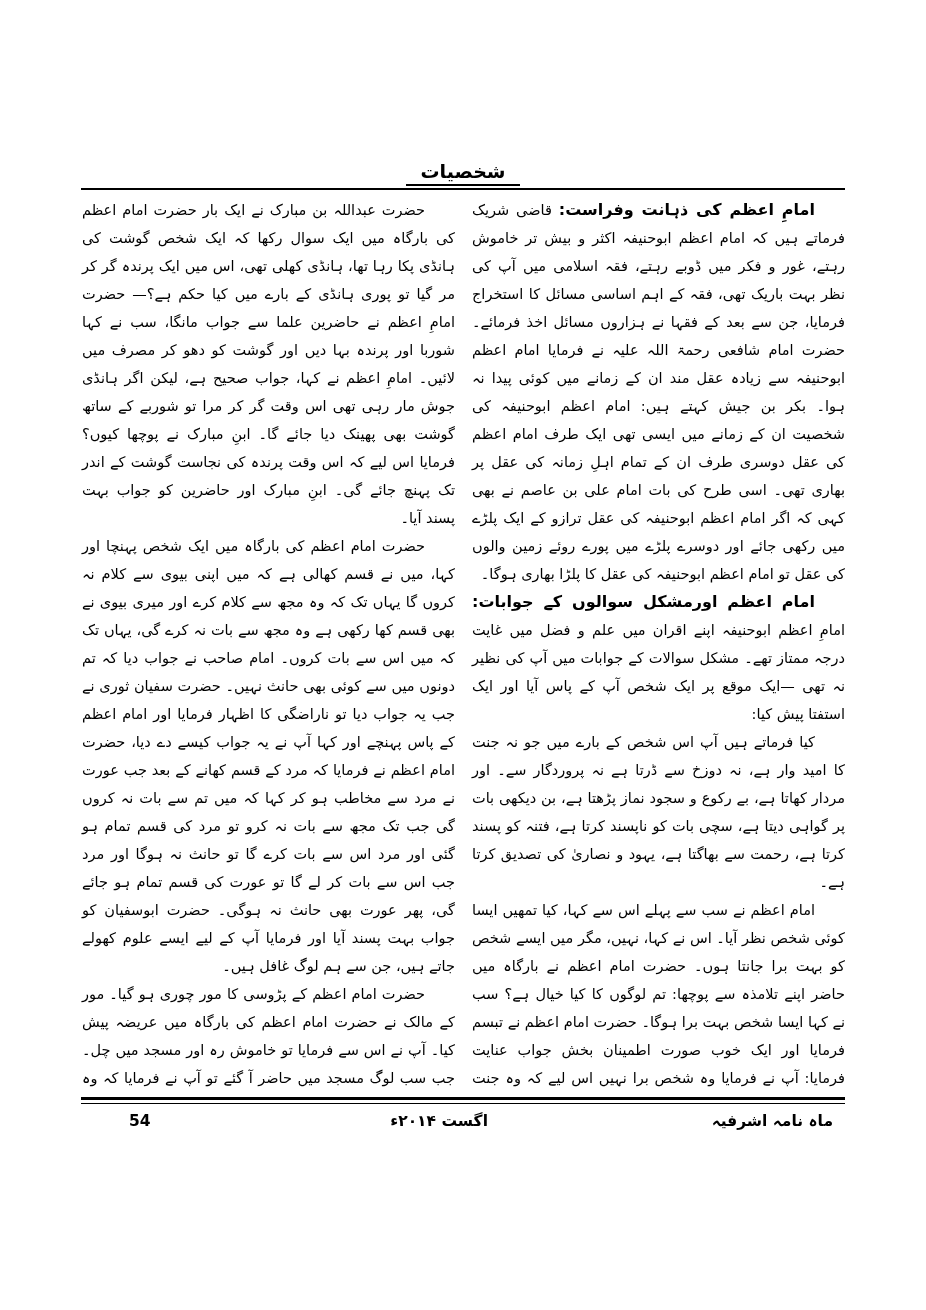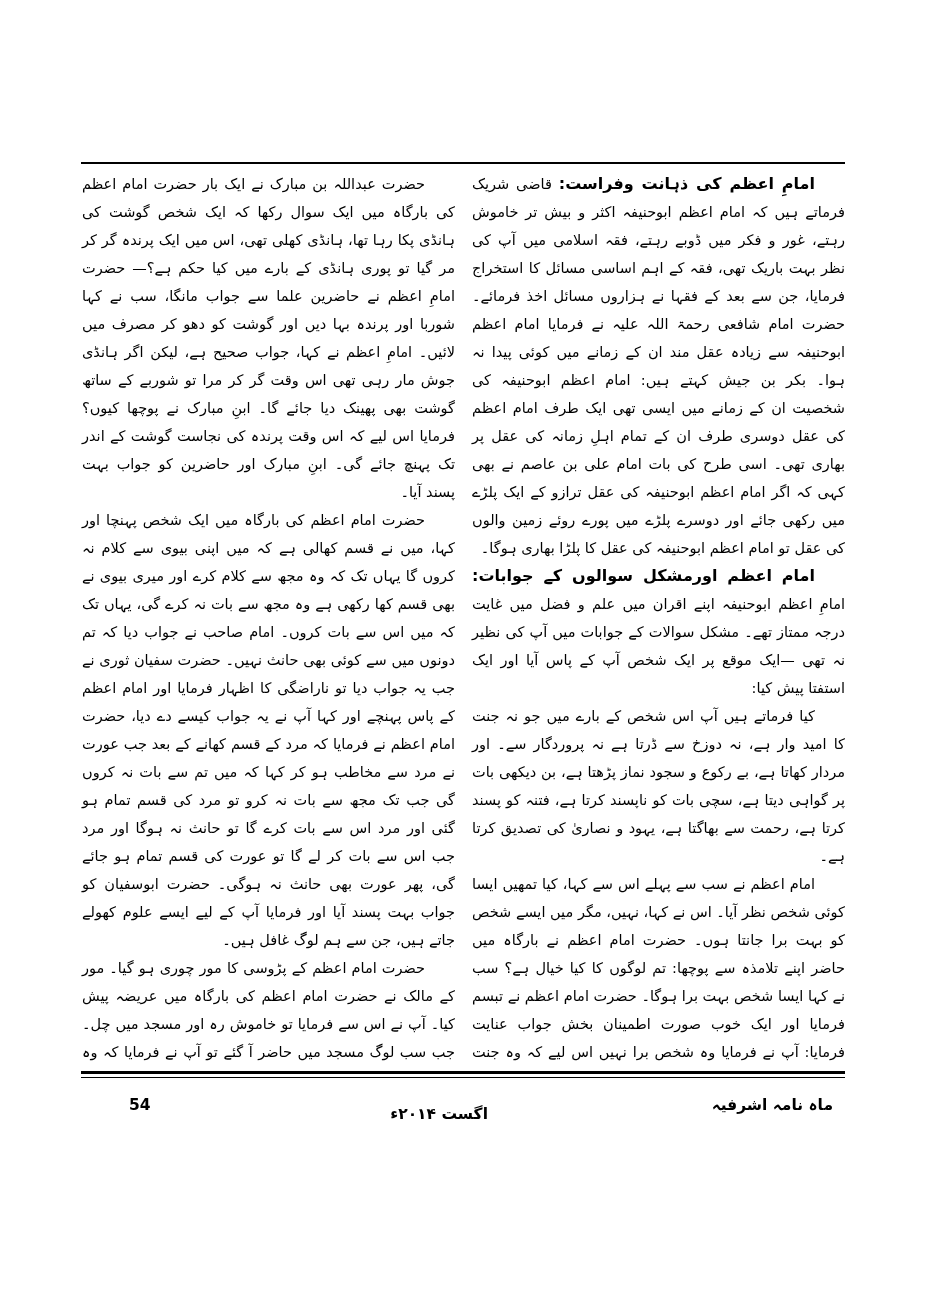--- a/index.html
+++ b/index.html
@@ -63,28 +63,31 @@
   }
   .footer{
     display:flex;
     align-items:center;
     justify-content:space-between;
     direction:rtl;
     font-size:15.5px;
     font-weight:bold;
     padding:2px 12px 0 48px;
   }
-  .footer .date{transform:translateX(8px);margin-top:19px;}
+  .footer .date{transform:translateX(8px);}
 </style>
 </head>
 <body>
 
 <div class="page">
   <div class="content">
 
+    <div class="header">
+      <span class="title">شخصیات</span>
+    </div>
     <hr class="header-rule">
 
     <div class="columns">
 
       <div class="col">
         <p class="para indent"><span class="lead">امامِ اعظم کی ذہانت وفراست:</span> <span>قاضی شریک فرماتے ہیں کہ امام اعظم ابوحنیفہ اکثر و بیش تر خاموش رہتے، غور و فکر میں ڈوبے رہتے، فقہ اسلامی میں آپ کی نظر بہت باریک تھی، فقہ کے اہم اساسی مسائل کا استخراج فرمایا، جن سے بعد کے فقہا نے ہزاروں مسائل اخذ فرمائے۔ حضرت امام شافعی رحمۃ اللہ علیہ نے فرمایا امام اعظم ابوحنیفہ سے زیادہ عقل مند ان کے زمانے میں کوئی پیدا نہ ہوا۔ بکر بن جیش کہتے ہیں: امام اعظم ابوحنیفہ کی شخصیت ان کے زمانے میں ایسی تھی ایک طرف امام اعظم کی عقل دوسری طرف ان کے تمام اہلِ زمانہ کی عقل پر بھاری تھی۔ اسی طرح کی بات امام علی بن عاصم نے بھی کہی کہ اگر امام اعظم ابوحنیفہ کی عقل ترازو کے ایک پلڑے میں رکھی جائے اور دوسرے پلڑے میں پورے روئے زمین والوں کی عقل تو امام اعظم ابوحنیفہ کی عقل کا پلڑا بھاری ہوگا۔</span></p>
         <p class="para indent"><span class="lead">امام اعظم اورمشکل سوالوں کے جوابات:</span> <span>امامِ اعظم ابوحنیفہ اپنے اقران میں علم و فضل میں غایت درجہ ممتاز تھے۔ مشکل سوالات کے جوابات میں آپ کی نظیر نہ تھی —ایک موقع پر ایک شخص آپ کے پاس آیا اور ایک استفتا پیش کیا:</span></p>
         <p class="para indent"><span>کیا فرماتے ہیں آپ اس شخص کے بارے میں جو نہ جنت کا امید وار ہے، نہ دوزخ سے ڈرتا ہے نہ پروردگار سے۔ اور مردار کھاتا ہے، بے رکوع و سجود نماز پڑھتا ہے، بن دیکھی بات پر گواہی دیتا ہے، سچی بات کو ناپسند کرتا ہے، فتنہ کو پسند کرتا ہے، رحمت سے بھاگتا ہے، یہود و نصاریٰ کی تصدیق کرتا ہے۔</span></p>
         <p class="para indent"><span>امام اعظم نے سب سے پہلے اس سے کہا، کیا تمھیں ایسا کوئی شخص نظر آیا۔ اس نے کہا، نہیں، مگر میں ایسے شخص کو بہت برا جانتا ہوں۔ حضرت امام اعظم نے بارگاہ میں حاضر اپنے تلامذہ سے پوچھا: تم لوگوں کا کیا خیال ہے؟ سب نے کہا ایسا شخص بہت برا ہوگا۔ حضرت امام اعظم نے تبسم فرمایا اور ایک خوب صورت اطمینان بخش جواب عنایت فرمایا: آپ نے فرمایا وہ شخص برا نہیں اس لیے کہ وہ جنت کا امیدوار نہیں بلکہ مالکِ جنت کا امیدوار ہے۔ اسی طرح وہ دوزخ سے نہیں ڈرتا بلکہ مالکِ دوزخ سے ڈرتا ہے۔ وہ مردار مچھلی کھاتا ہے اور اس میں کوئی حرج نہیں، بے رکوع و سجود نمازِ جنازہ پڑھتا ہے، بن دیکھی بات پر گواہی کا مطلب یہ ہے کہ وہ اللہ تعالیٰ کے موجود ہونے کی گواہی دیتا ہے، موت برحق ہے وہ اسے ناپسند کرتا ہے اور</span></p>
       </div>

